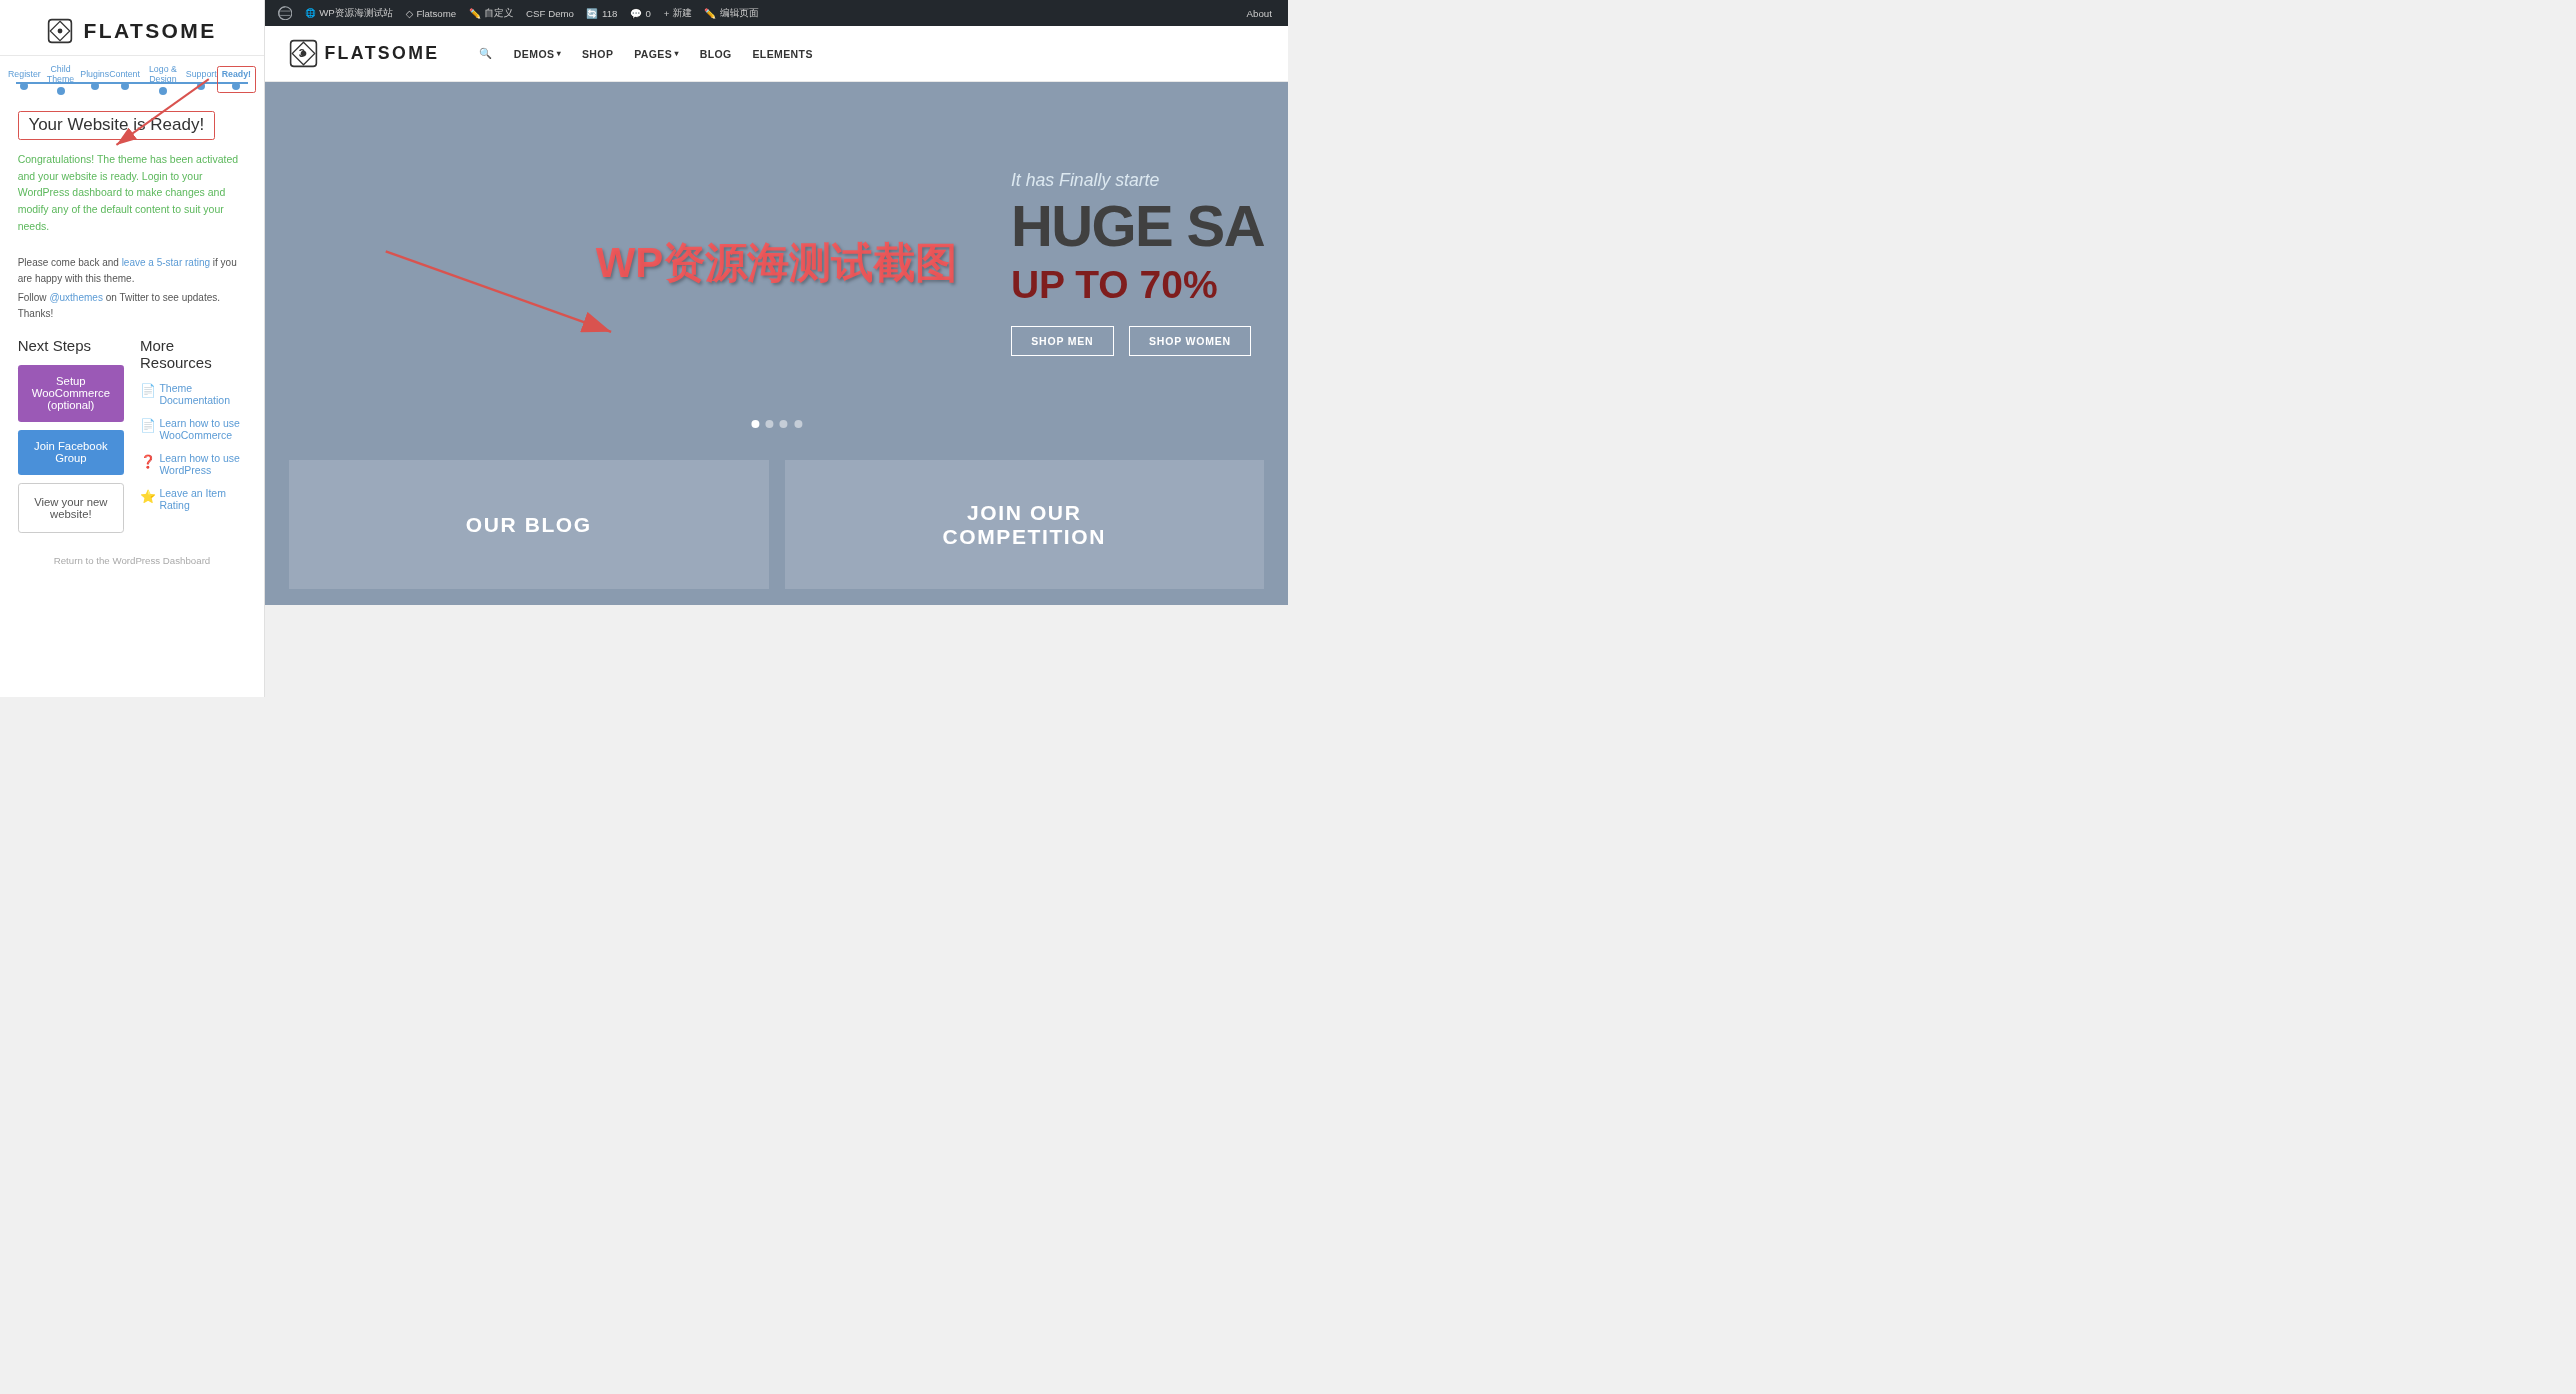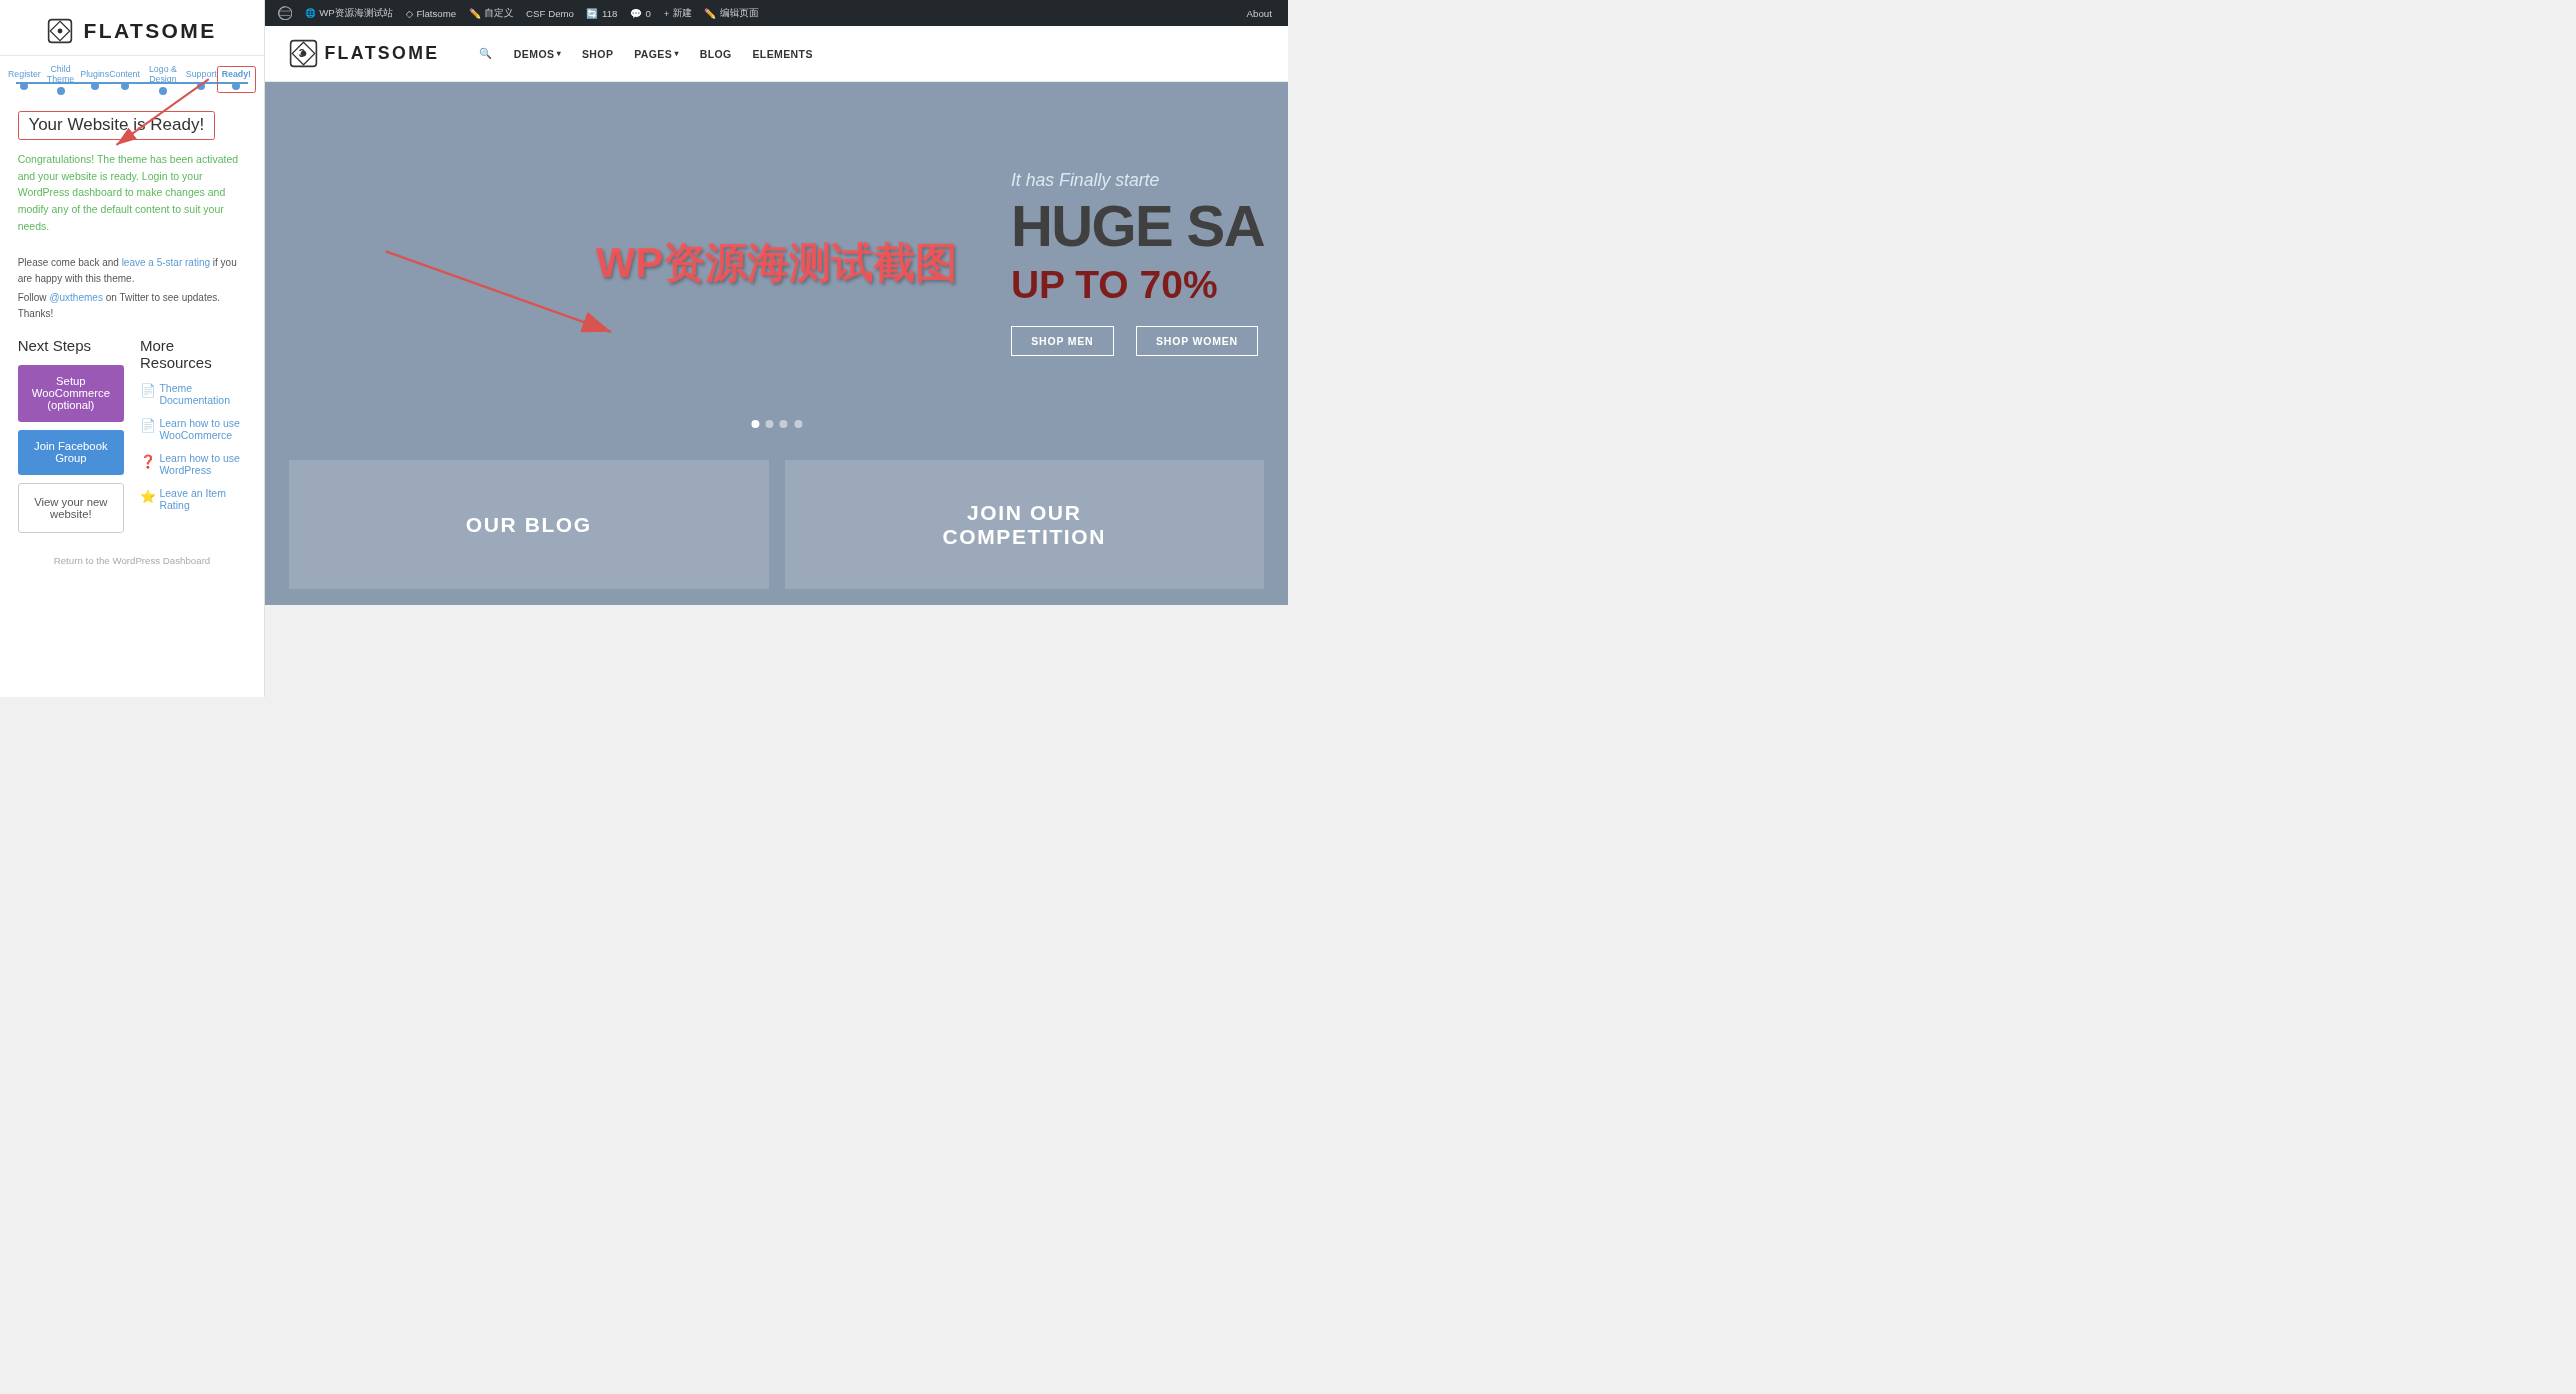--- a/index.html
+++ b/index.html
@@ -314,21 +314,21 @@
       letter-spacing: -1.6px;
     }
     .hero-discount {
       font-size: 39px;
       font-weight: 900;
       color: #7f1d1d;
       margin-bottom: 19.3px;
     }
     .hero-buttons {
       display: flex;
-      gap: 22px;
+      gap: 15px;
     }
     .hero-btn {
       border: 1.6px solid #fff;
       background: transparent;
       color: #fff;
       padding: 8px 19.3px;
       font-size: 10.5px;
       font-weight: 700;
       letter-spacing: 0.8px;
       cursor: pointer;

